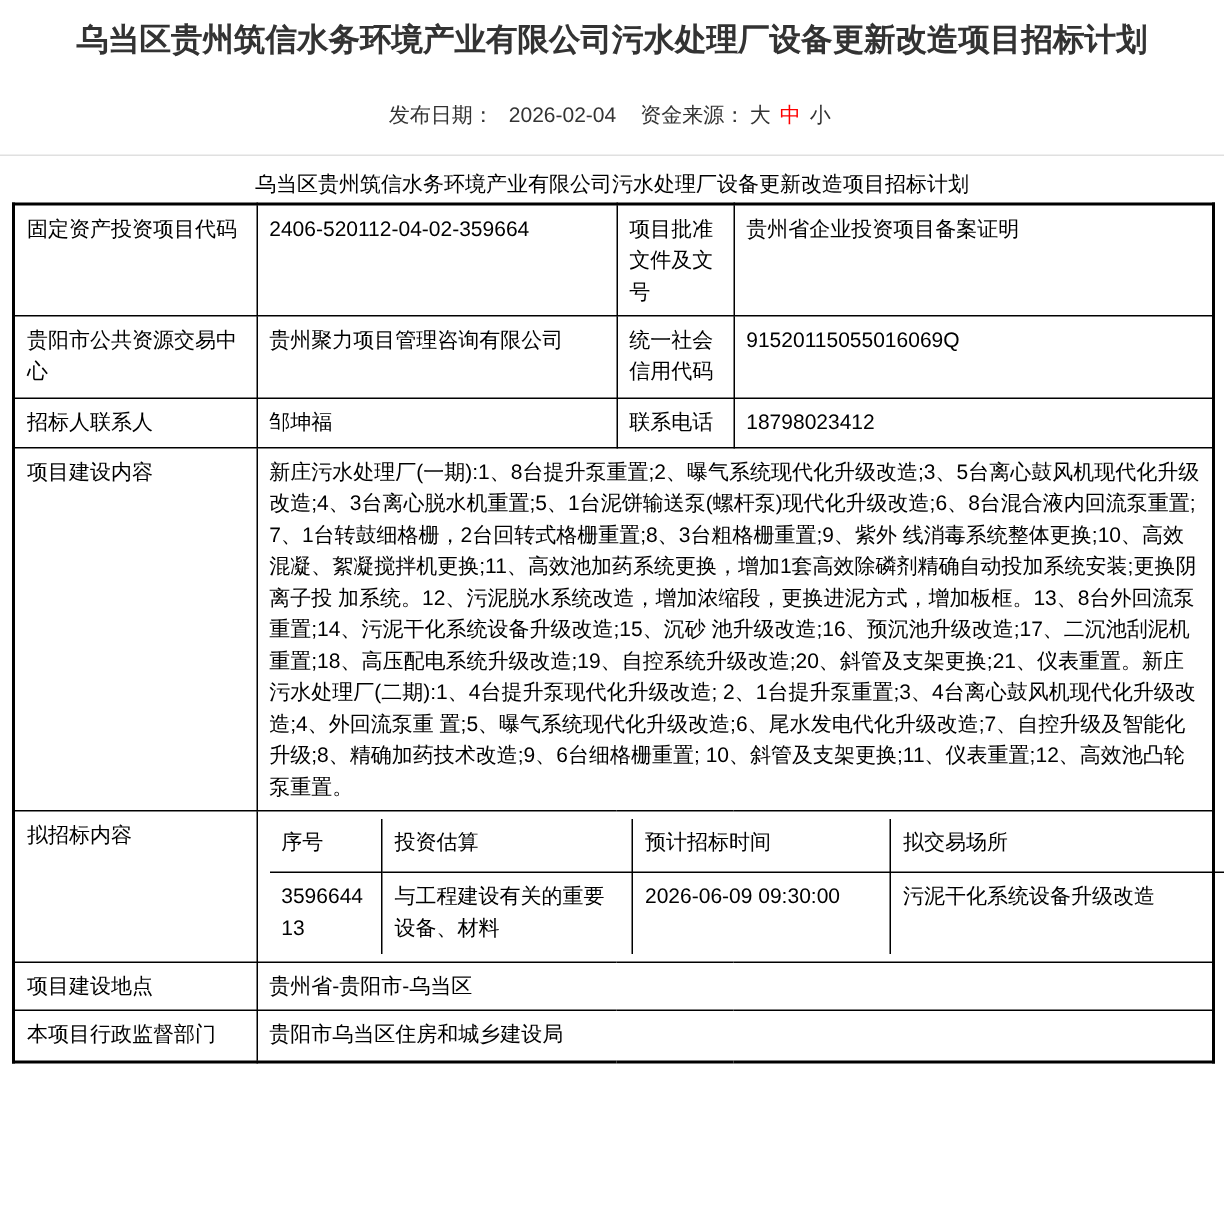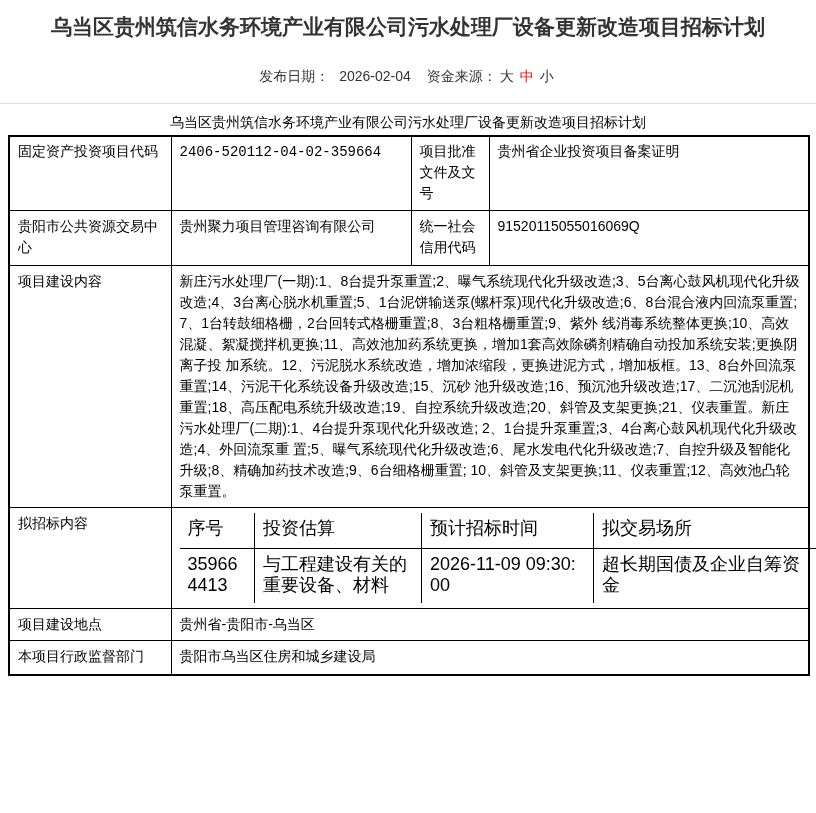--- a/index.html
+++ b/index.html
@@ -61,27 +61,27 @@
   td.nested-host { padding: 0; vertical-align: top; }
   table.nested {
     width: 100%;
     border-collapse: collapse;
     table-layout: fixed;
     border-style: hidden;
   }
   table.nested td {
     border: 1px solid #000000;
     padding: 5px 8px;
-    font-size: 18px;
+    font-size: 14px;
     line-height: 21px;
     vertical-align: top;
     word-break: break-all;
   }
   .h37 td { height: 37px; }
-  .h74 td { height: 74px; font-family: Liberation Mono, monospace; }
+  .h74 td { height: 74px; }
   .h57 td { height: 57px; }
   .h55 td { height: 55px; }
   .h33 td { height: 33px; }
   .h228 td { height: 228px; }
   .h35 td { height: 35px; }
   .h55n td { height: 55px; }
   .h32 td { height: 32px; }
   .h34 td { height: 34px; }
 </style>
 </head>
@@ -110,20 +110,26 @@
       <td>2406-520112-04-02-359664</td>
       <td>项目批准文件及文号</td>
       <td>贵州省企业投资项目备案证明</td>
     </tr>
     <tr class="h55">
       <td>贵阳市公共资源交易中心</td>
       <td>贵州聚力项目管理咨询有限公司</td>
       <td>统一社会信用代码</td>
       <td>91520115055016069Q</td>
     </tr>
+    <tr class="h33">
+      <td>招标人联系人</td>
+      <td>邹坤福</td>
+      <td>联系电话</td>
+      <td>18798023412</td>
+    </tr>
     <tr class="h228">
       <td>项目建设内容</td>
       <td colspan="3">新庄污水处理厂(一期):1、8台提升泵重置;2、曝气系统现代化升级改造;3、5台离心鼓风机现代化升级改造;4、3台离心脱水机重置;5、1台泥饼输送泵(螺杆泵)现代化升级改造;6、8台混合液内回流泵重置;7、1台转鼓细格栅，2台回转式格栅重置;8、3台粗格栅重置;9、紫外 线消毒系统整体更换;10、高效混凝、絮凝搅拌机更换;11、高效池加药系统更换，增加1套高效除磷剂精确自动投加系统安装;更换阴离子投 加系统。12、污泥脱水系统改造，增加浓缩段，更换进泥方式，增加板框。13、8台外回流泵重置;14、污泥干化系统设备升级改造;15、沉砂 池升级改造;16、预沉池升级改造;17、二沉池刮泥机重置;18、高压配电系统升级改造;19、自控系统升级改造;20、斜管及支架更换;21、仪表重置。新庄污水处理厂(二期):1、4台提升泵现代化升级改造; 2、1台提升泵重置;3、4台离心鼓风机现代化升级改造;4、外回流泵重 置;5、曝气系统现代化升级改造;6、尾水发电代化升级改造;7、自控升级及智能化升级;8、精确加药技术改造;9、6台细格栅重置; 10、斜管及支架更换;11、仪表重置;12、高效池凸轮泵重置。</td>
     </tr>
     <tr>
       <td>拟招标内容</td>
       <td colspan="3" class="nested-host">
         <table class="nested">
           <colgroup>
             <col style="width:75px">
@@ -134,22 +140,22 @@
           <tbody>
             <tr class="h35">
               <td>序号</td>
               <td>投资估算</td>
               <td>预计招标时间</td>
               <td>拟交易场所</td>
             </tr>
             <tr class="h55n">
               <td>359664413</td>
               <td>与工程建设有关的重要设备、材料</td>
-              <td>2026-11-09 09:30:00</td>
-              <td>超长期国债及企业自筹资金</td>
+              <td>2026-06-09 09:30:00</td>
+              <td>污泥干化系统设备升级改造</td>
             </tr>
           </tbody>
         </table>
       </td>
     </tr>
     <tr class="h32">
       <td>项目建设地点</td>
       <td colspan="3">贵州省-贵阳市-乌当区</td>
     </tr>
     <tr class="h34">

